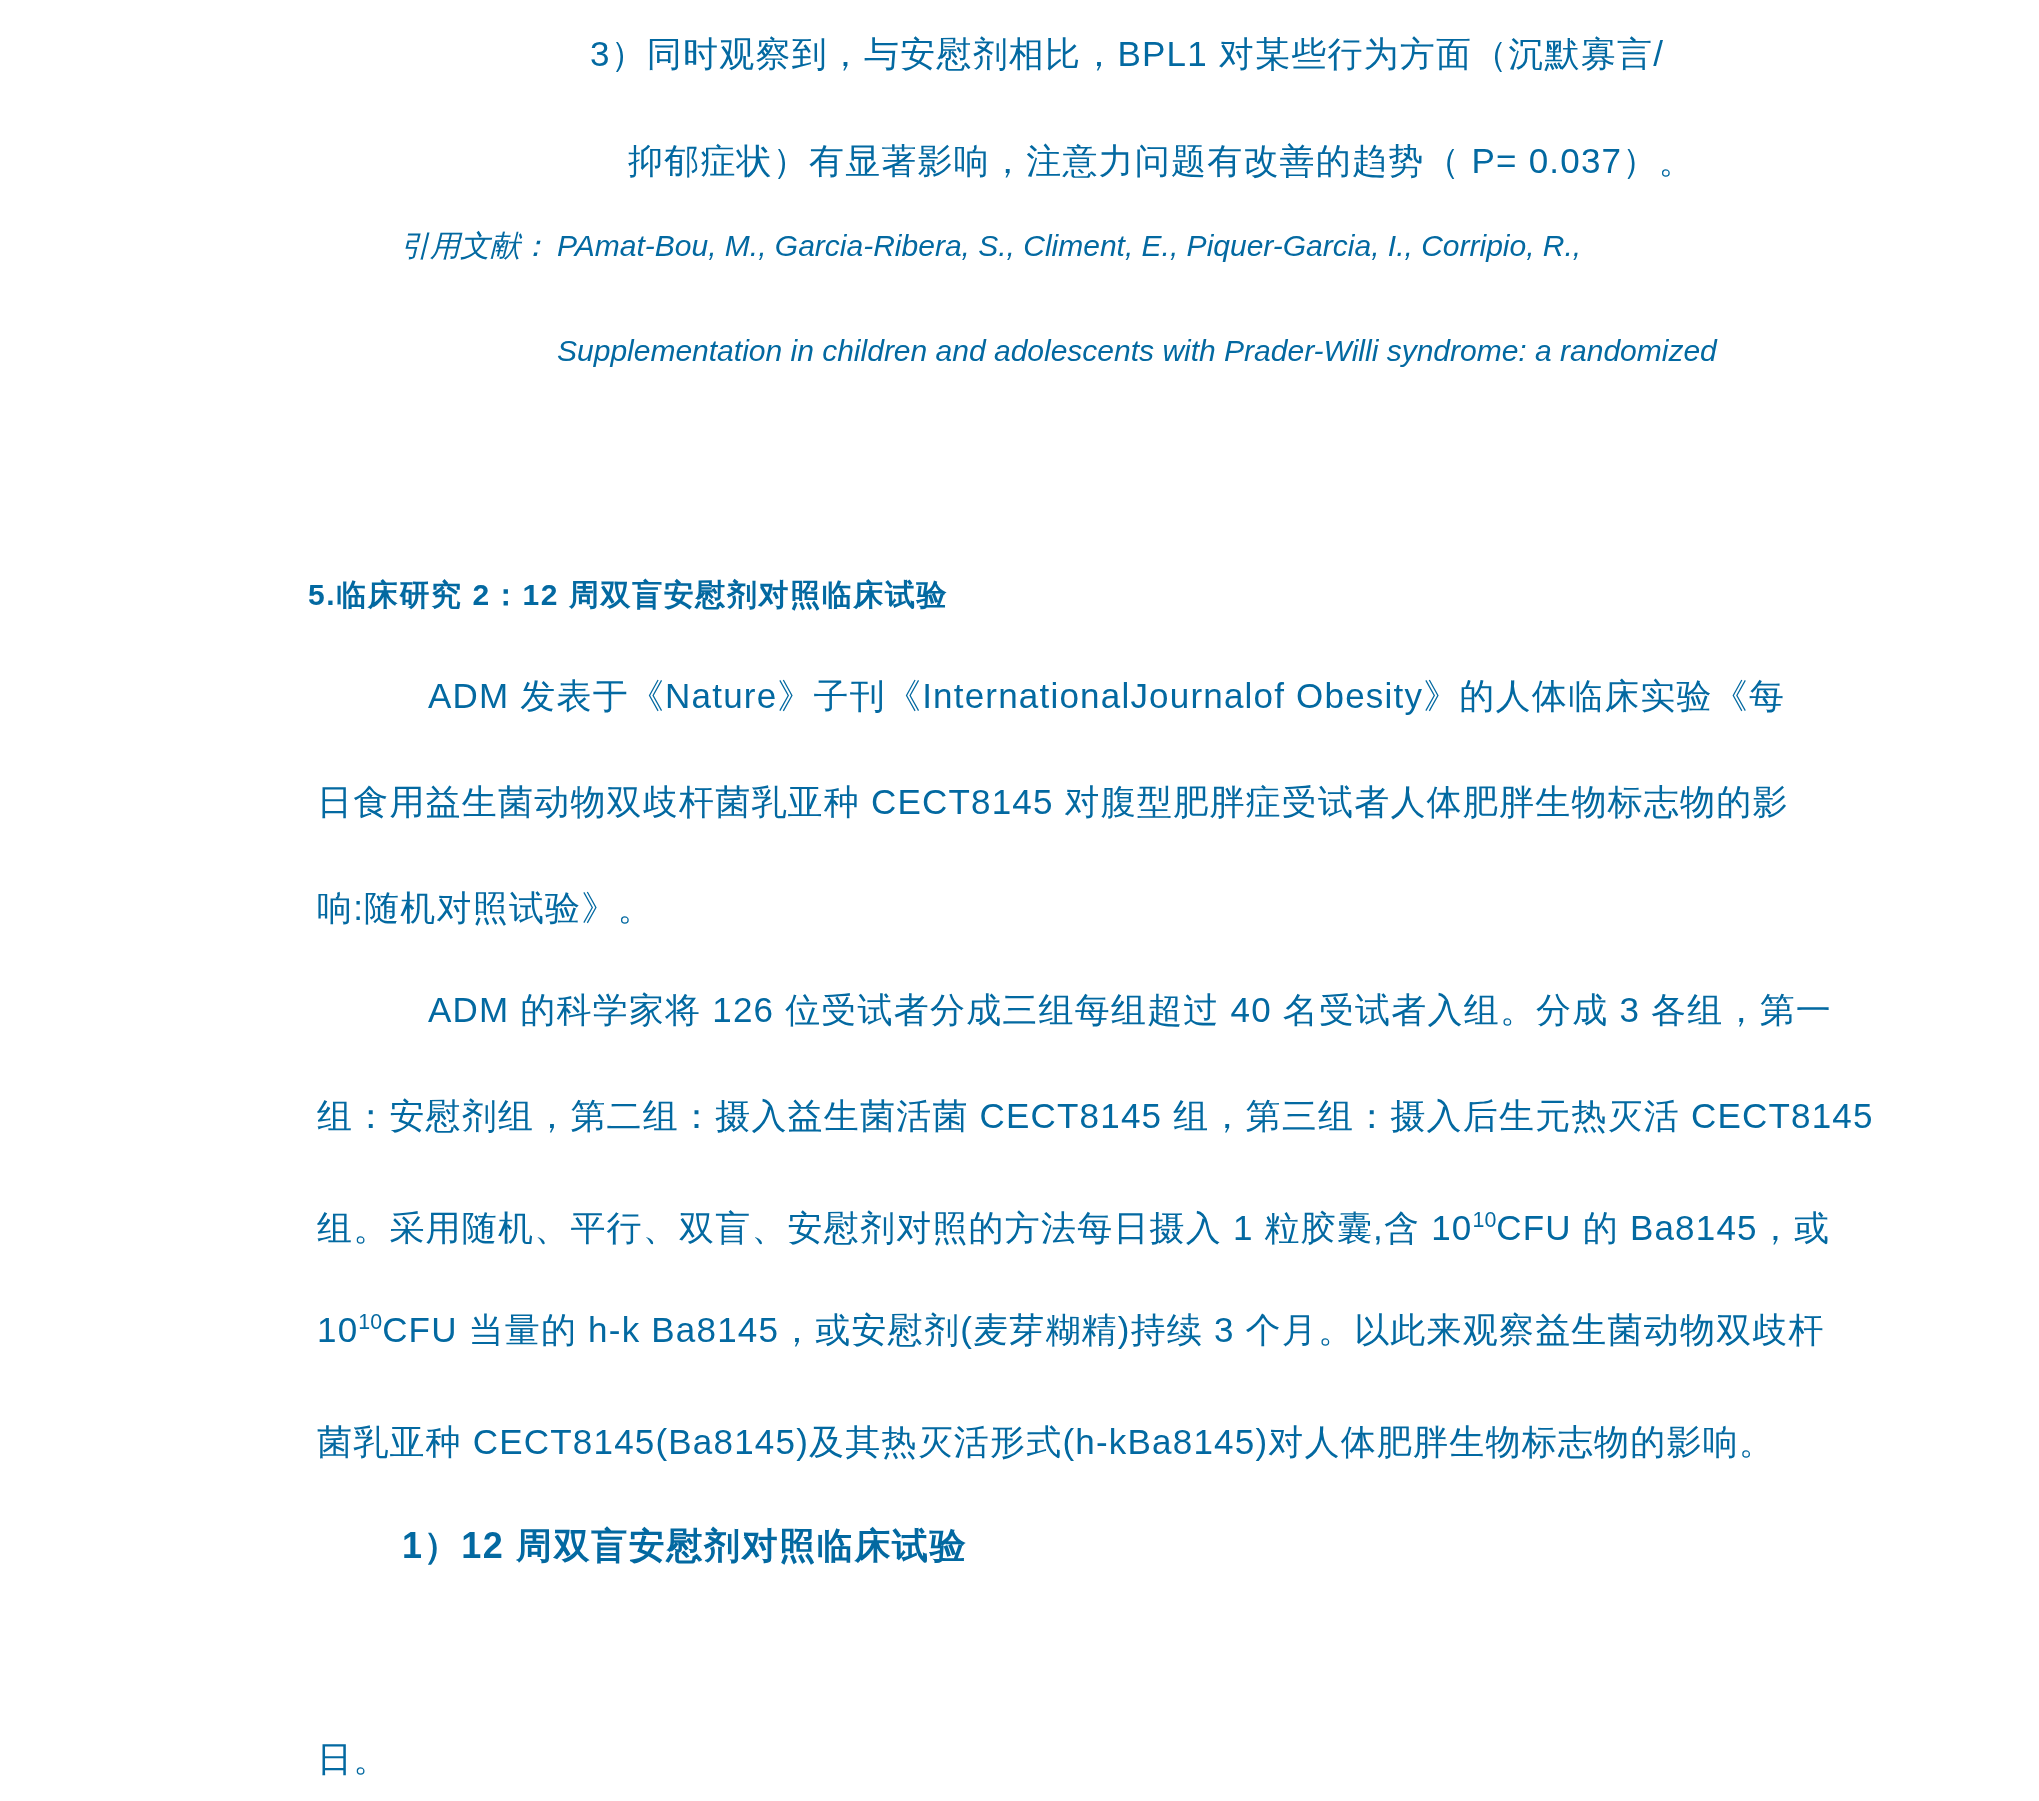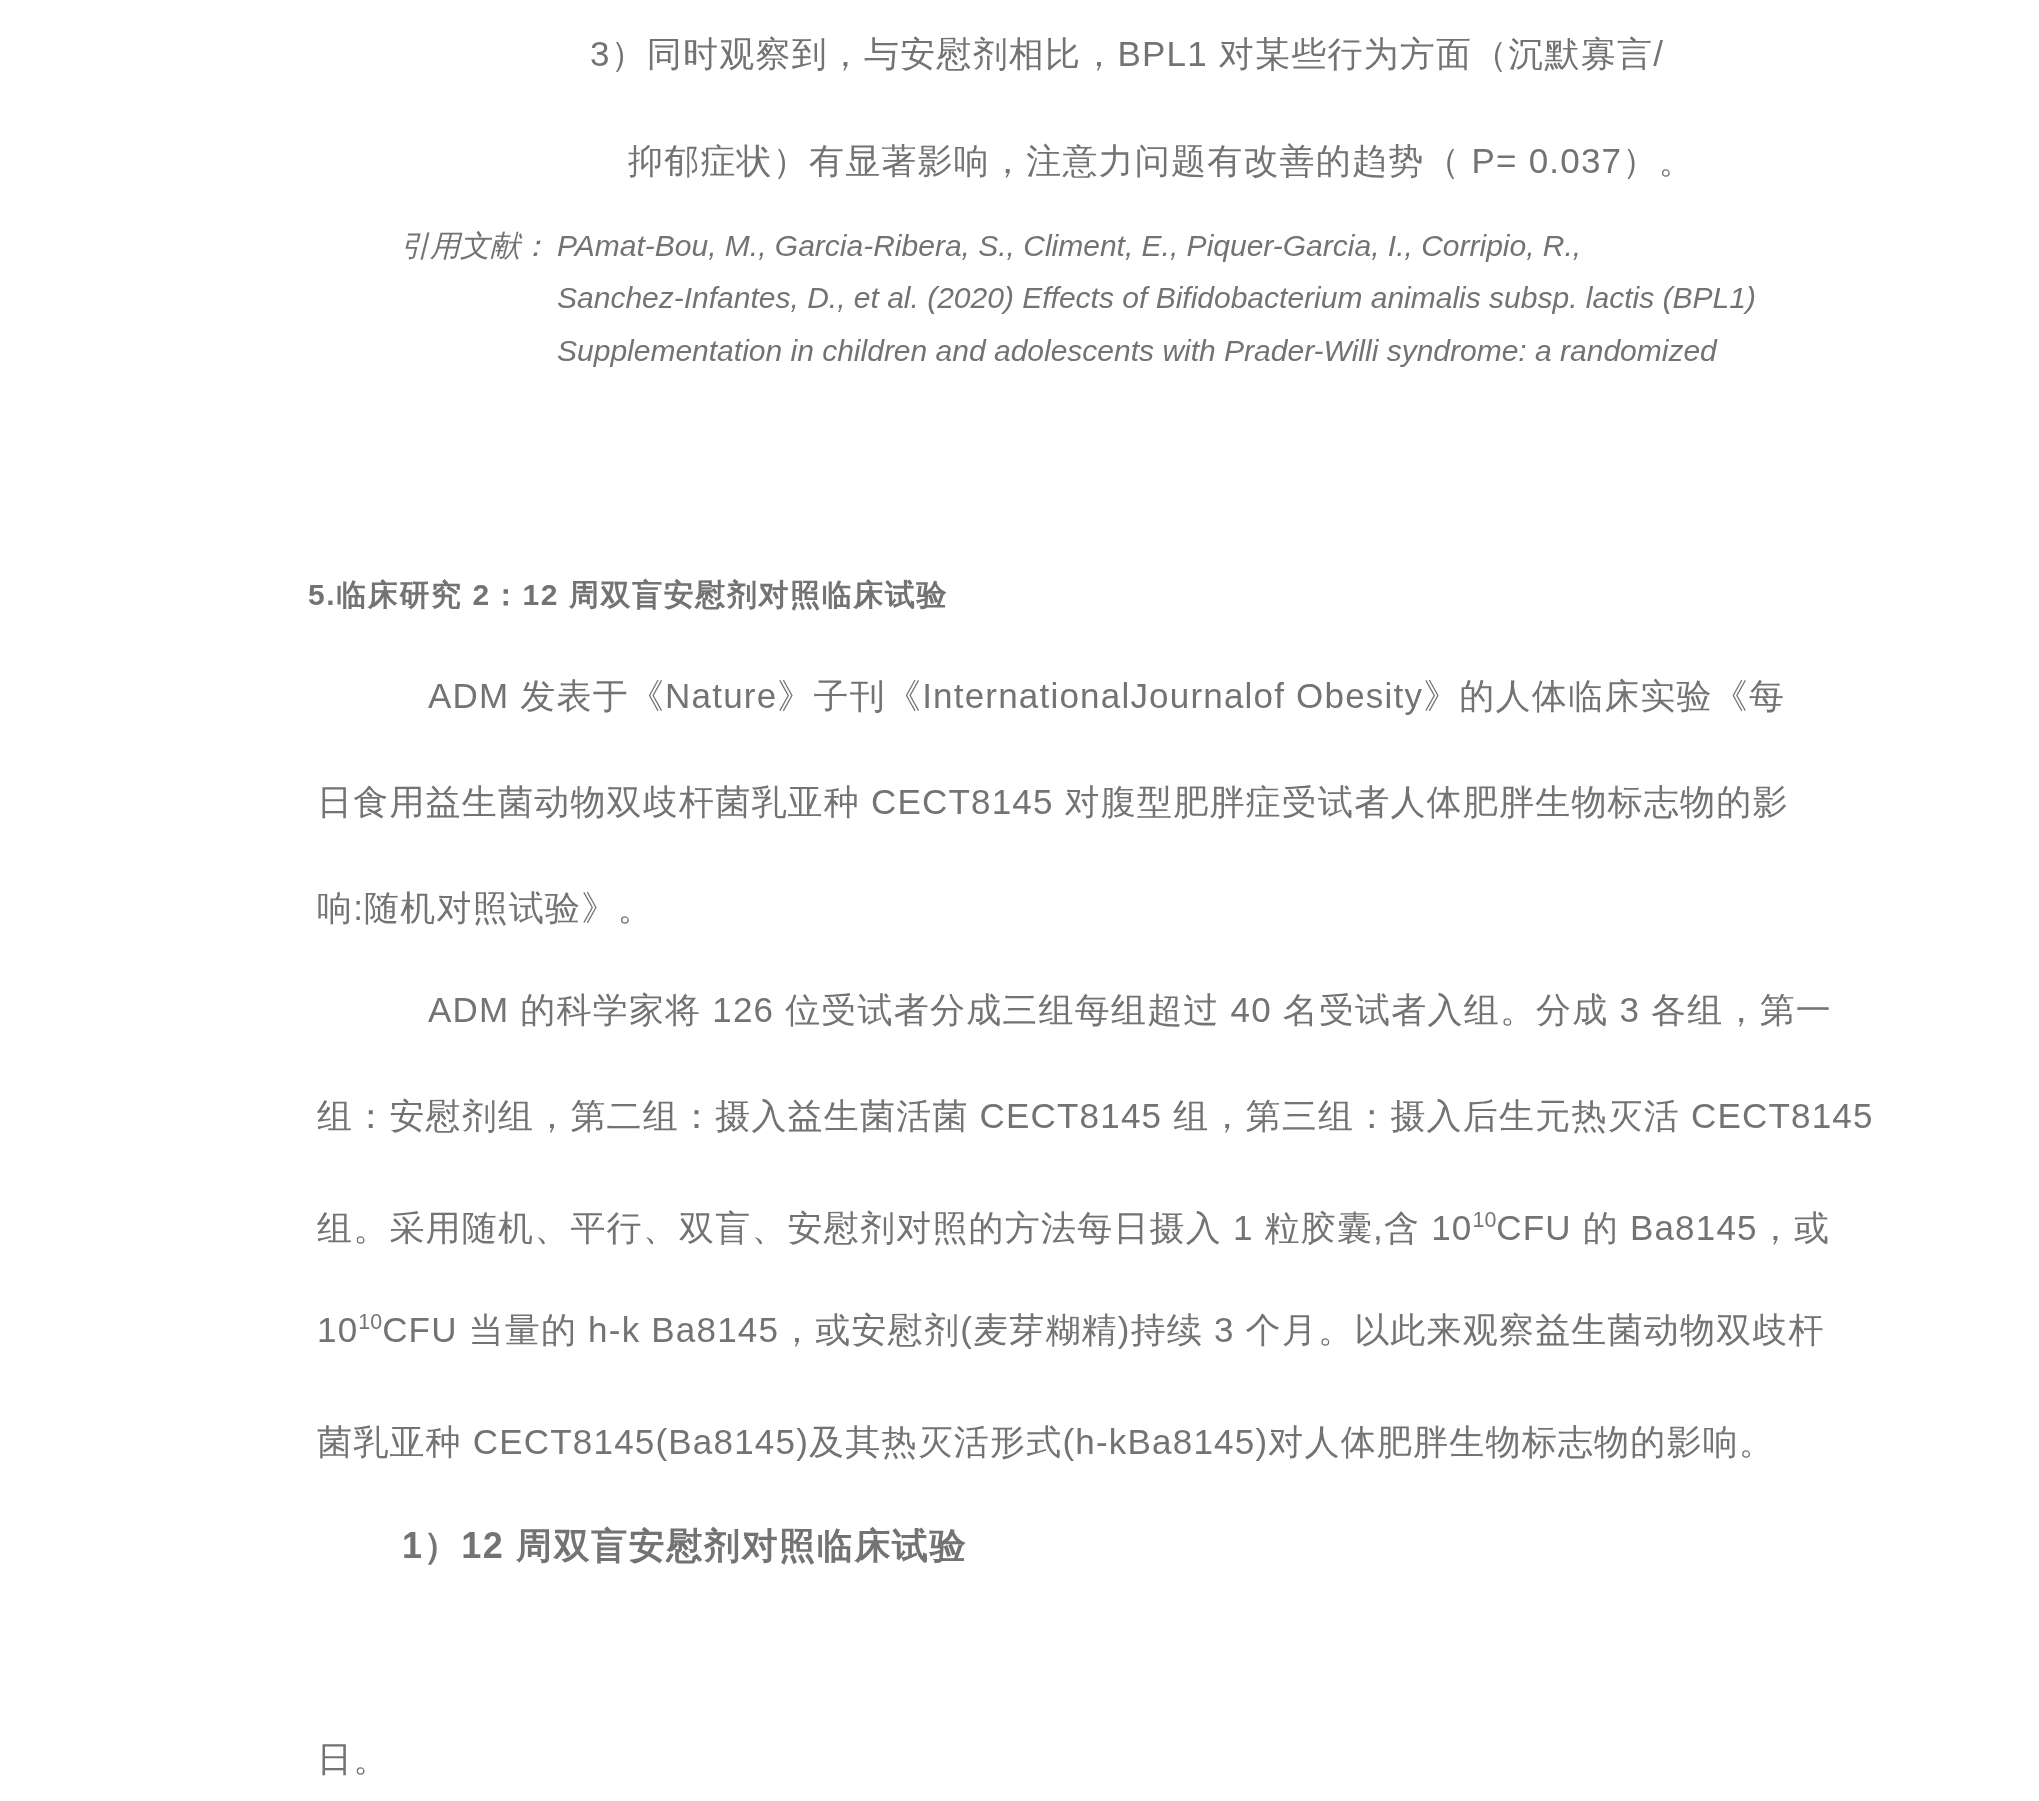--- a/index.html
+++ b/index.html
@@ -5,21 +5,21 @@
   html, body {
     margin: 0;
     padding: 0;
     background: #ffffff;
   }
   .page {
     position: relative;
     width: 2040px;
     height: 1802px;
     background: #ffffff;
-    color: #737373;
+    color: #0369a1;
     font-family: "Liberation Sans", "DejaVu Sans", sans-serif;
     overflow: hidden;
   }
   .ln {
     position: absolute;
     white-space: nowrap;
     line-height: 1.1;
   }
   .body {
     font-size: 35px;
@@ -55,21 +55,20 @@
 </head>
 <body>
 
 <div class="page">
 
   <div class="ln body" style="left:590px; top:35px">3）同时观察到，与安慰剂相比，BPL1 对某些行为方面（沉默寡言/</div>
   <div class="ln body" style="left:628px; top:142px">抑郁症状）有显著影响，注意力问题有改善的趋势（ P= 0.037）。</div>
 
   <div class="ln cite" style="left:392px; top:229px">引用文献：</div>
   <div class="ln cite" style="left:549px; top:229px">PAmat-Bou, M., Garcia-Ribera, S., Climent, E., Piquer-Garcia, I., Corripio, R.,</div>
-  <div class="ln cite" style="left:549px; top:281px">Sanchez-Infantes, D., et al. (2020) Effects of Bifidobacterium animalis subsp. lactis (BPL1)</div>
   <div class="ln cite" style="left:549px; top:334px">Supplementation in children and adolescents with Prader-Willi syndrome: a randomized</div>
 
   <div class="ln h1" style="left:308px; top:566px">5.临床研究 2：12 周双盲安慰剂对照临床试验</div>
 
   <div class="ln body" style="left:428px; top:677px">ADM 发表于《Nature》子刊《InternationalJournalof Obesity》的人体临床实验《每</div>
   <div class="ln body" style="left:317px; top:783px">日食用益生菌动物双歧杆菌乳亚种 CECT8145 对腹型肥胖症受试者人体肥胖生物标志物的影</div>
   <div class="ln body" style="left:317px; top:889px">响:随机对照试验》。</div>
 
   <div class="ln body" style="left:428px; top:991px">ADM 的科学家将 126 位受试者分成三组每组超过 40 名受试者入组。分成 3 各组，第一</div>
   <div class="ln body" style="left:317px; top:1097px">组：安慰剂组，第二组：摄入益生菌活菌 CECT8145 组，第三组：摄入后生元热灭活 CECT8145</div>

